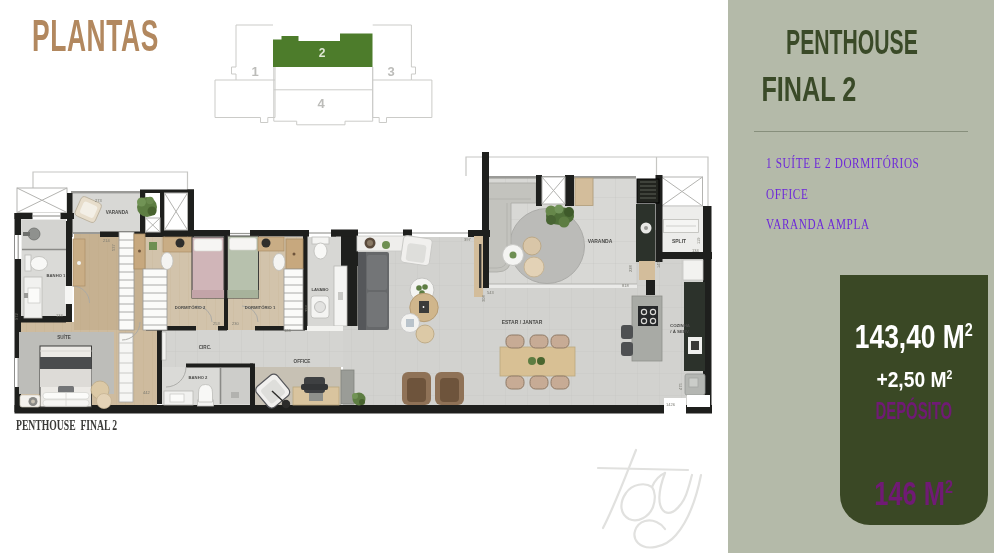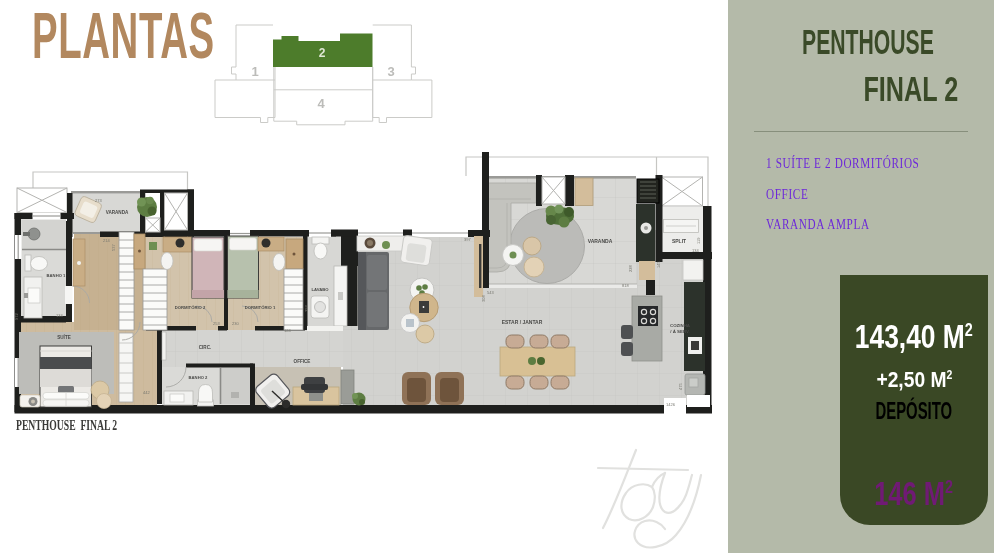--- a/index.html
+++ b/index.html
@@ -5,41 +5,41 @@
   html,body{margin:0;padding:0;}
   body{width:994px;height:553px;position:relative;overflow:hidden;background:#ffffff;
        font-family:"Liberation Sans", sans-serif;}
   .abs{position:absolute;}
   .cond{display:inline-block;transform:scaleX(0.80);transform-origin:50% 50%;white-space:nowrap;}
   .condL{display:inline-block;transform:scaleX(0.80);transform-origin:0 50%;white-space:nowrap;}
 </style>
 </head>
 <body>
 
-<div class="abs" style="left:32px;top:11px;color:#b2885f;font-weight:bold;font-size:64px;line-height:50px;letter-spacing:1px;"><span class="condL" style="transform:scaleX(0.60);">PLANTAS</span></div>
+<div class="abs" style="left:32px;top:11px;color:#b2885f;font-weight:bold;font-size:44px;line-height:50px;letter-spacing:1px;"><span class="condL" style="transform:scaleX(0.60);">PLANTAS</span></div>
 
 <div class="abs" style="left:728px;top:0;width:266px;height:553px;background:#b4baa9;"></div>
 
-<div class="abs" style="left:743px;top:19px;width:234px;text-align:right;color:#3a4a28;font-weight:bold;font-size:35px;line-height:46.5px;"><span class="cond" style="transform:scaleX(0.605);">PENTHOUSE</span><br><span class="cond" style="transform:scaleX(0.72);">FINAL 2</span></div>
+<div class="abs" style="left:743px;top:19px;width:234px;text-align:left;color:#3a4a28;font-weight:bold;font-size:35px;line-height:46.5px;"><span class="cond" style="transform:scaleX(0.605);">PENTHOUSE</span><br><span class="cond" style="transform:scaleX(0.72);">FINAL 2</span></div>
 
 <div class="abs" style="left:754px;top:131px;width:214px;height:1px;background:#878f7c;"></div>
 
 <div class="abs" style="left:766px;top:149px;color:#6d28d9;font-size:14px;letter-spacing:0.8px;line-height:30.5px;font-family:Liberation Serif, serif;">
   <span class="condL">1 SUÍTE E 2 DORMITÓRIOS</span><br>
   <span class="condL">OFFICE</span><br>
   <span class="condL">VARANDA AMPLA</span>
 </div>
 
 <div class="abs" style="left:840px;top:275px;width:148px;height:250px;background:#3a4825;border-radius:0 0 30px 30px;"></div>
 
 <div class="abs" style="left:840px;top:318px;width:148px;text-align:left;color:#ffffff;font-weight:bold;font-size:33px;"><span class="cond" style="transform:scaleX(0.80);">143,40 M<sup style="font-size:18px;">2</sup></span></div>
 
 <div class="abs" style="left:840px;top:367px;width:148px;text-align:center;color:#ffffff;font-weight:bold;font-size:22px;"><span class="cond" style="transform:scaleX(0.875);">+2,50 M<sup style="font-size:12px;">2</sup></span></div>
 
-<div class="abs" style="left:840px;top:397px;width:148px;text-align:center;color:#000000;font-weight:bold;font-size:24px;"><span class="cond" style="transform:scaleX(0.62);">DEPÓSITO</span></div>
+<div class="abs" style="left:840px;top:397px;width:148px;text-align:center;color:#701a75;font-weight:bold;font-size:24px;"><span class="cond" style="transform:scaleX(0.62);">DEPÓSITO</span></div>
 
 <div class="abs" style="left:840px;top:474px;width:148px;text-align:center;color:#701a75;font-weight:bold;font-size:34px;"><span class="cond" style="transform:scaleX(0.75);">146 M<sup style="font-size:19px;">2</sup></span></div>
 
 <div class="abs" style="left:16px;top:418px;color:#3a3a38;font-weight:bold;font-size:14px;font-family:Liberation Serif, serif;"><span class="condL" style="transform:scaleX(0.69);">PENTHOUSE&nbsp;&nbsp;FINAL 2</span></div>
 
 <svg class="abs" style="left:0;top:0;" width="994" height="553" viewBox="0 0 994 553">
 
   <g fill="none" stroke="#e1e1df" stroke-width="2.2" stroke-linecap="round">
     <path d="M598 468 L688 470"></path>
     <path d="M636 450 C 628 470, 615 505, 603 528"></path>

